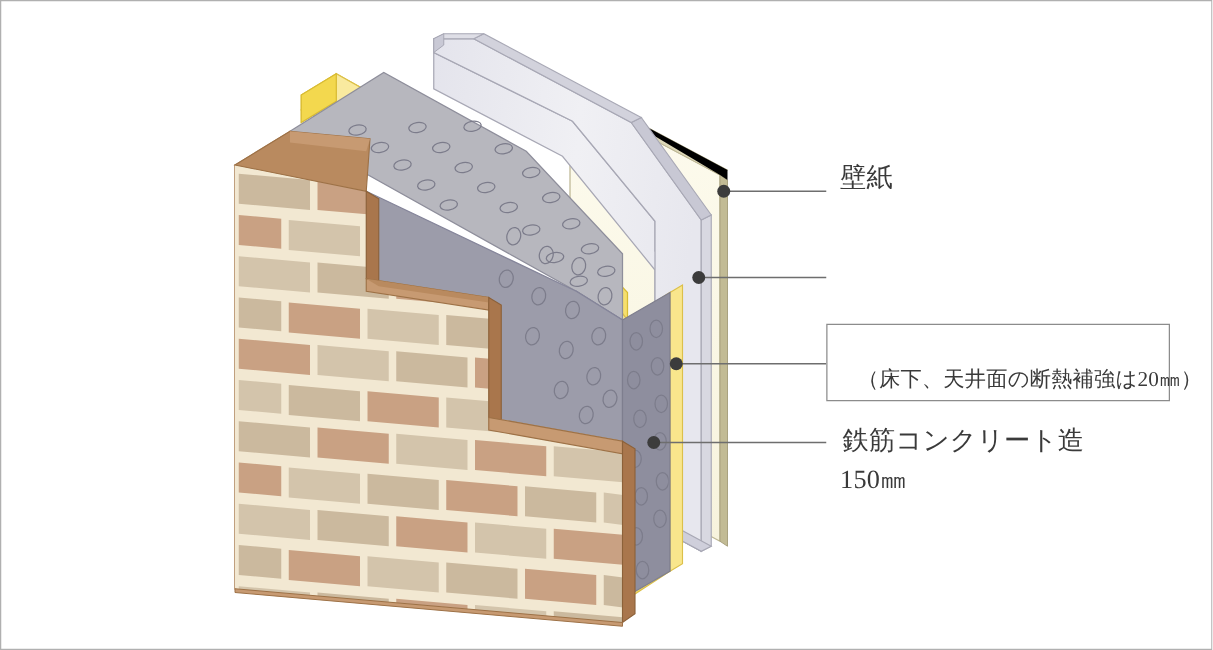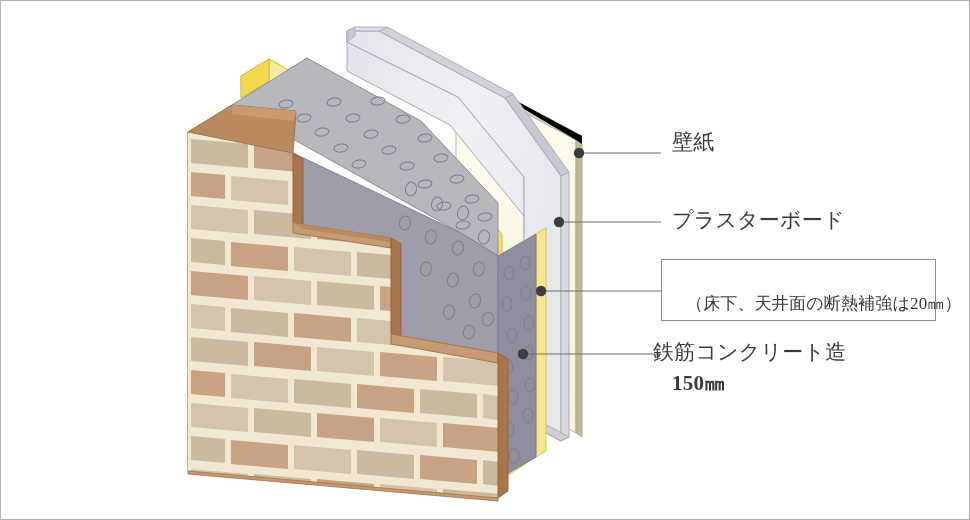--- a/index.html
+++ b/index.html
@@ -59,29 +59,28 @@
     top: 265px;
     font-size: 20px;
   }
   #label-urethane-sub {
     left: 672px;
     top: 292px;
     font-size: 17px;
     margin-left: 13px;
   }
   #label-concrete {
-    left: 652px;
+    left: 673px;
     top: 338px;
     font-size: 21px;
   }
   #label-concrete-thickness {
     left: 671px;
     top: 369px;
     font-size: 21px;
-    font-weight: bold;
   }
 </style>
 </head>
 <body>
 
 <div id="page">
 
   <svg id="diagram" viewBox="0 0 970 520">
     <defs>
 
@@ -391,21 +390,20 @@
         <circle cx="578" cy="152" r="5.2"></circle>
         <circle cx="558" cy="221" r="5.2"></circle>
         <circle cx="540" cy="290" r="5.2"></circle>
         <circle cx="522" cy="353" r="5.2"></circle>
       </g>
     </g>
   </svg>
 
   <div class="cb-label" id="label-wallpaper">壁紙</div>
 
-  <div class="cb-label" id="label-plasterboard">プラスターボード</div>
 
   <div id="urethane-box"></div>
   <div class="cb-label" id="label-urethane-sub">（床下、天井面の断熱補強は20㎜）</div>
 
   <div class="cb-label" id="label-concrete">鉄筋コンクリート造</div>
   <div class="cb-label" id="label-concrete-thickness">150㎜</div>
 
 </div>
 
 </body></html>

